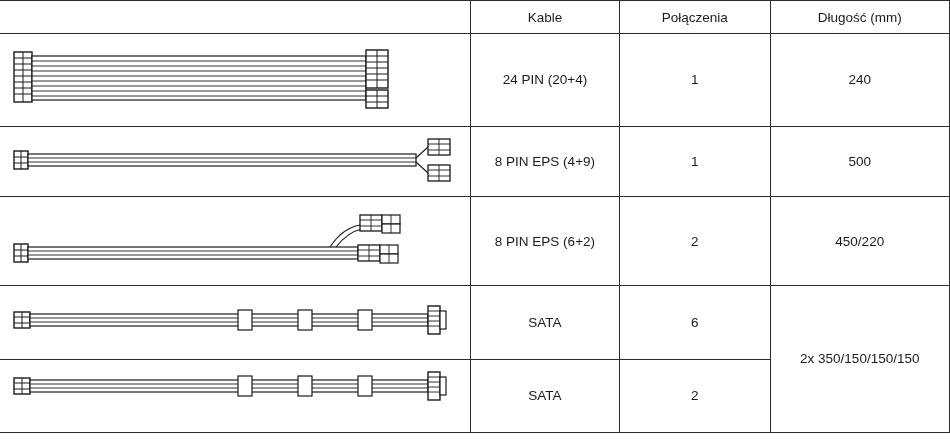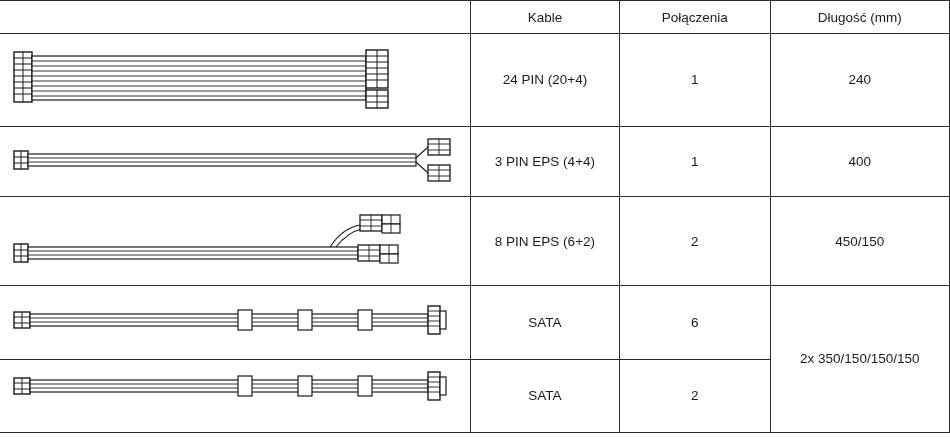--- a/index.html
+++ b/index.html
@@ -180,23 +180,23 @@
                 <rect x="428" y="38" width="22" height="16" fill="#ffffff" stroke-width="1.3"></rect>
                 <g stroke-width="0.9">
                   <line x1="428" y1="43" x2="450" y2="43"></line>
                   <line x1="428" y1="49" x2="450" y2="49"></line>
                   <line x1="439" y1="38" x2="439" y2="54"></line>
                 </g>
               </g>
             </svg>
           </div>
         </td>
-        <td class="cell-label">3 PIN EPS (4+4)</td>
+        <td class="cell-label">8 PIN EPS (4+9)</td>
         <td class="cell-label">1</td>
-        <td class="cell-label">400</td>
+        <td class="cell-label">500</td>
       </tr>
 
       <tr class="r3">
         <td class="img-cell">
           <div class="img-wrap">
             <svg width="469" height="84" viewBox="0 0 469 84" xmlns="http://www.w3.org/2000/svg">
               <g stroke="#1a1a1a" fill="none">
 
                 <rect x="14" y="47" width="14" height="18" fill="#ffffff" stroke-width="1.4"></rect>
                 <g stroke-width="1">
@@ -232,21 +232,21 @@
                 </g>
                 <rect x="380" y="48" width="18" height="9" fill="#ffffff" stroke-width="1.2"></rect>
                 <rect x="380" y="57" width="18" height="9" fill="#ffffff" stroke-width="1.2"></rect>
                 <line x1="389" y1="48" x2="389" y2="66" stroke-width="0.9"></line>
               </g>
             </svg>
           </div>
         </td>
         <td class="cell-label">8 PIN EPS (6+2)</td>
         <td class="cell-label">2</td>
-        <td class="cell-label">450/150</td>
+        <td class="cell-label">450/220</td>
       </tr>
 
       <tr class="r4">
         <td class="img-cell">
           <div class="img-wrap">
             <svg width="469" height="69" viewBox="0 0 469 69" xmlns="http://www.w3.org/2000/svg">
               <g stroke="#1a1a1a" fill="none">
                 <rect x="14" y="26" width="16" height="16" fill="#ffffff" stroke-width="1.4"></rect>
                 <g stroke-width="1">
                   <line x1="14" y1="31" x2="30" y2="31"></line>

